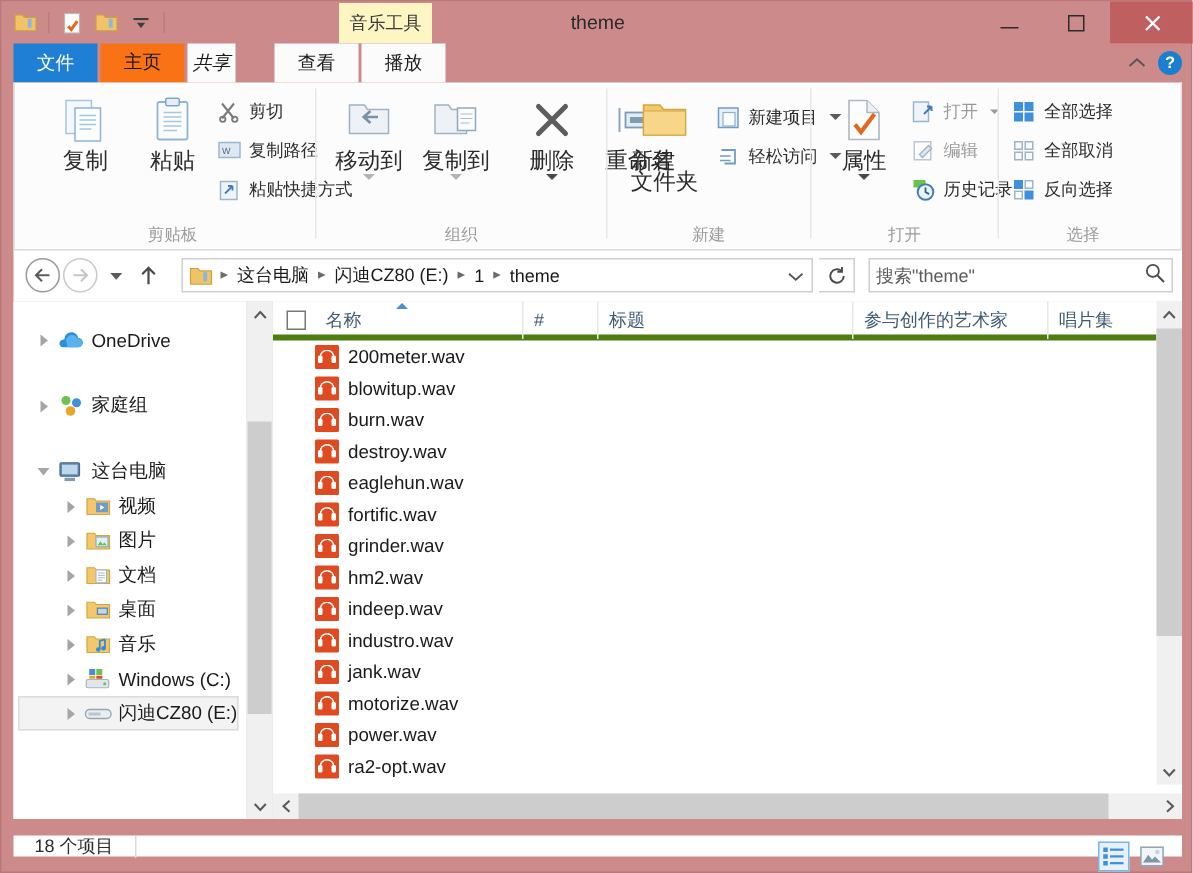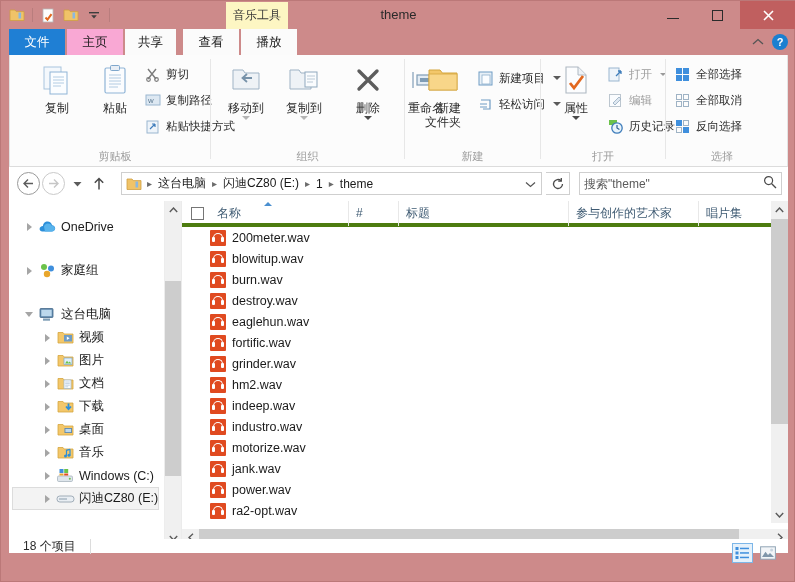--- a/index.html
+++ b/index.html
@@ -52,21 +52,21 @@
   #tabstrip {
     position: absolute; left: 8px; top: 28px; width: 779px; height: 26px;
     background: #cd8a8a;
   }
   .tab {
     position: absolute; top: 0; height: 26px; line-height: 26px;
     text-align: center; font-size: 12.5px; color: #1a1a1a;
     background: #fbfbfb;
   }
   .tab.file { background: #1f7fd4; color: #ffffff; font-weight: normal; }
-  .tab.active { background: #f9a8d4; }
+  .tab.active { background: #f97316; font-family: Liberation Mono, monospace; }
   #tab-help {
     position: absolute; right: 6px; top: 31px; width: 70px; height: 20px;
     display: flex; align-items: center; justify-content: flex-end; gap: 8px;
   }
   .help-circle {
     width: 16px; height: 16px; border-radius: 50%; background: #1b7fd0;
     color: #fff; font-size: 11px; font-weight: bold; line-height: 16px; text-align: center;
   }
 
   
@@ -77,21 +77,21 @@
   }
   .rgroup { position: absolute; top: 0; height: 112px; }
   .rgroup-sep { position: absolute; top: 4px; width: 1px; height: 100px; background: #e7e7e7; }
   .rgroup-label {
     position: absolute; bottom: 3px; width: 100%; text-align: center;
     font-size: 11px; color: #9b9b9b;
   }
   .big-btn {
     position: absolute; top: 4px; width: 54px; height: 82px;
     display: flex; flex-direction: column; align-items: center; justify-content: flex-start;
-    font-size: 12px; color: #2b2b2b; text-align: right; line-height: 14px;
+    font-size: 15px; color: #2b2b2b; text-align: left; line-height: 14px;
   }
   .big-btn .bicon { height: 42px; display:flex; align-items:center; justify-content:center; }
   .small-btn {
     position: absolute; height: 22px; display: flex; align-items: center; gap: 5px;
     font-size: 11.5px; color: #2b2b2b; white-space: nowrap;
   }
   .small-btn .sicon { width: 17px; height: 17px; display:flex; align-items:center; justify-content:center; flex:none; }
   .caret-dn {
     width: 0; height: 0; border-left: 4px solid transparent; border-right: 4px solid transparent;
     border-top: 4px solid #5a5a5a; margin-left: 3px;
@@ -234,21 +234,21 @@
     align-items:center; justify-content:center; color:#5a5a5a; font-size: 10px;
   }
   #hscroll .sb-thumb { position: absolute; top: 0; height: 17px; background: #cdcdcd; }
 
   #splitter {
     position: absolute; left: 172px; top: 0; width: 1px; height: 345px; background: #ebebeb;
   }
 
   
   #statusbar {
-    position: absolute; left: 8px; top: 538px; width: 779px; height: 14px;
+    position: absolute; left: 8px; top: 556px; width: 779px; height: 14px;
     background: #ffffff; display: flex; align-items: center;
   }
   #status-text { font-size: 12px; color: #2b2b2b; padding-left: 14px; }
   #status-sep { width: 1px; height: 15px; background: #dcdcdc; margin-left: 14px; }
   #viewbtns { position: absolute; right: 10px; top: 4px; display: flex; gap: 4px; }
   .viewbtn {
     width: 21px; height: 20px; display:flex; align-items:center; justify-content:center;
   }
   .viewbtn.on { border: 1px solid #7cb6e8; background: #e5f1fb; }
 </style>
@@ -302,21 +302,21 @@
         <svg width="11" height="11" viewBox="0 0 11 11">
           <path d="M1 1 L10 10 M10 1 L1 10" stroke="#ffffff" stroke-width="1.6"></path>
         </svg>
       </div>
     </div>
   </div>
 
   <div id="tabstrip">
     <div class="tab file" style="left:0px;width:56px;">文件</div>
     <div class="tab active" style="left:58px;width:56px;">主页</div>
-    <div class="tab" style="left:116px;width:51px;">共享</div>
+    <div class="tab" style="left:116px;width:32px;font-style:italic;">共享</div>
     <div class="tab" style="left:174px;width:56px;">查看</div>
     <div class="tab" style="left:232px;width:56px;">播放</div>
   </div>
   <div id="tab-help">
     <div>
       <svg width="12" height="8" viewBox="0 0 12 8">
           <path d="M1 6 L6 1.5 L11 6" stroke="#555" stroke-width="1.3" fill="none"></path>
         </svg>
     </div>
     <div class="help-circle">?</div>
@@ -699,32 +699,20 @@
             <path d="M1 2.5h5l1.2 1.5H16v9H1z" fill="#f3c76a" stroke="#d4a63f" stroke-width="0.8"></path>
             <rect x="7" y="4" width="7" height="8.5" fill="#fbfdff" stroke="#9ab6cf" stroke-width="0.7"></rect>
             <g stroke="#9ab6cf" stroke-width="0.6">
                 <path d="M8.2 6h4.6M8.2 7.6h4.6M8.2 9.2h4.6M8.2 10.8h3"></path>
               </g>
           </svg>
         </span>
         <span class="nav-label">文档</span>
       </div>
 
-      <div class="nav-item" style="padding-left:30px;">
-        <span class="nav-exp">
-            <span class="tri-right"></span>
-          </span>
-        <span class="nav-icon">
-          <svg width="17" height="15" viewBox="0 0 17 15">
-            <path d="M1 2.5h5l1.2 1.5H16v9H1z" fill="#f3c76a" stroke="#d4a63f" stroke-width="0.8"></path>
-            <path d="M11.5 4.5 V9.5 M9 7.5 L11.5 10.2 L14 7.5" stroke="#2c8fd9" stroke-width="1.8" fill="none"></path>
-          </svg>
-        </span>
-        <span class="nav-label">下载</span>
-      </div>
 
       <div class="nav-item" style="padding-left:30px;">
         <span class="nav-exp">
             <span class="tri-right"></span>
           </span>
         <span class="nav-icon">
           <svg width="17" height="15" viewBox="0 0 17 15">
             <path d="M1 2.5h5l1.2 1.5H16v9H1z" fill="#f3c76a" stroke="#d4a63f" stroke-width="0.8"></path>
             <rect x="7.5" y="6" width="7.5" height="5" fill="#5f89ad"></rect>
             <rect x="8.4" y="6.9" width="5.7" height="3.2" fill="#bcd8ec"></rect>
@@ -887,29 +875,29 @@
               <span class="hp-r"></span>
             </span>
           <span>industro.wav</span>
         </div>
         <div class="filerow">
           <span class="wav-icon">
               <span class="hp-band"></span>
               <span class="hp-l"></span>
               <span class="hp-r"></span>
             </span>
+          <span>jank.wav</span>
+        </div>
+        <div class="filerow">
+          <span class="wav-icon">
+              <span class="hp-band"></span>
+              <span class="hp-l"></span>
+              <span class="hp-r"></span>
+            </span>
           <span>motorize.wav</span>
-        </div>
-        <div class="filerow">
-          <span class="wav-icon">
-              <span class="hp-band"></span>
-              <span class="hp-l"></span>
-              <span class="hp-r"></span>
-            </span>
-          <span>jank.wav</span>
         </div>
         <div class="filerow">
           <span class="wav-icon">
               <span class="hp-band"></span>
               <span class="hp-l"></span>
               <span class="hp-r"></span>
             </span>
           <span>power.wav</span>
         </div>
         <div class="filerow">

